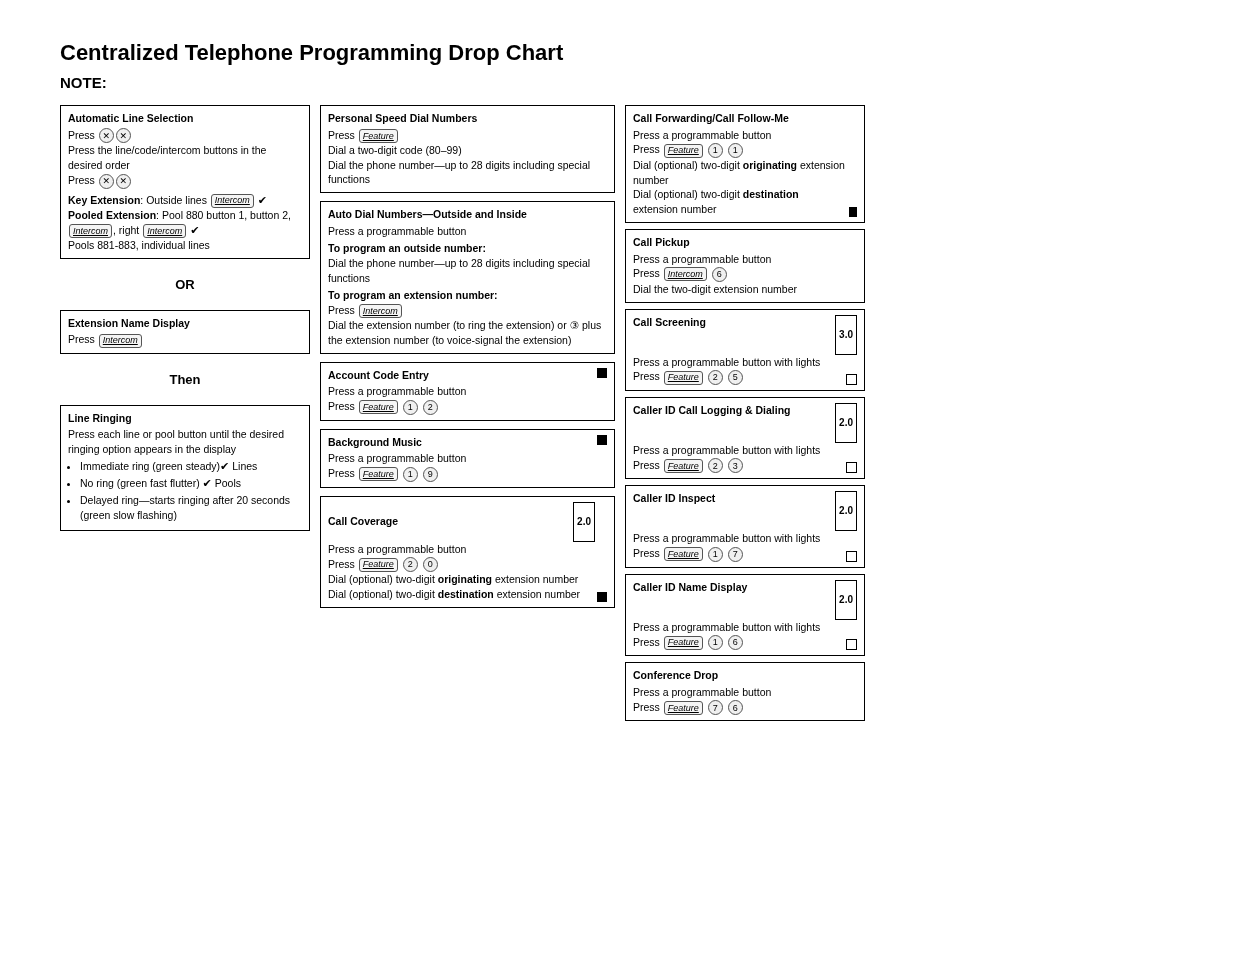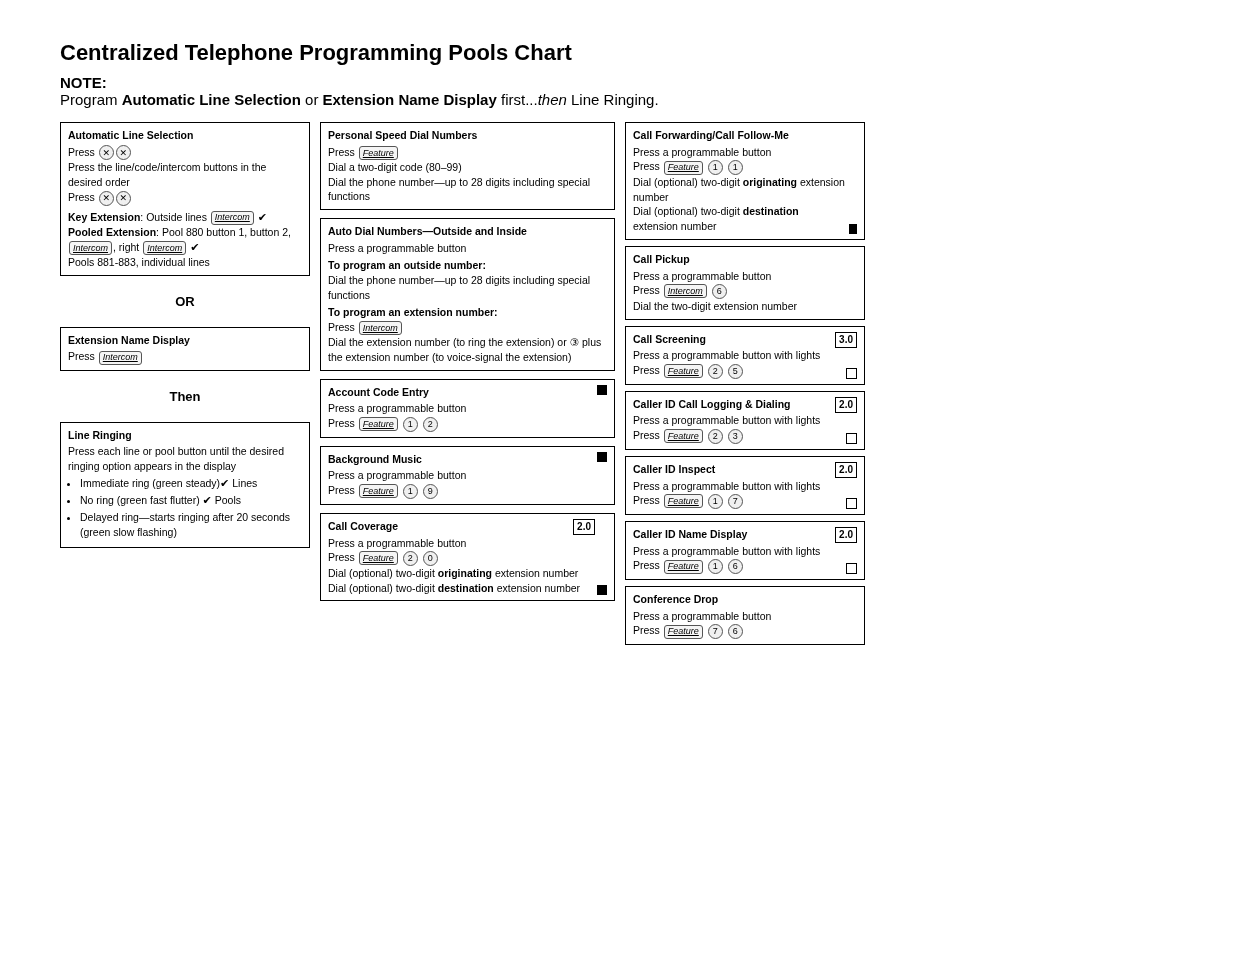--- a/index.html
+++ b/index.html
@@ -100,21 +100,21 @@
       height: 15px;
       vertical-align: middle;
       margin: 0 1px;
     }
     .checkmark {
       font-size: 11px;
     }
     .version-badge {
       display: inline-block;
       border: 1px solid #000;
-      padding: 0 3px;
+      padding: 12px 3px;
       font-size: 10px;
       font-weight: bold;
       vertical-align: top;
       float: right;
       margin-left: 5px;
       text-align: center;
     }
     .checkbox-icon {
       display: inline-block;
       border: 1px solid #000;
@@ -136,26 +136,25 @@
       margin-top: 2px;
     }
     li {
       margin-bottom: 2px;
     }
     .bold { font-weight: bold; }
   </style>
 </head>
 <body>
 
-<h1>Centralized Telephone Programming Pools Chart</h1>
+<h1>Centralized Telephone Programming Drop Chart</h1>
 
 <div class="note-section">
   <span class="note-label">NOTE:</span>
   <br>
-  <span>Program <strong>Automatic Line Selection</strong> or <strong>Extension Name Display</strong> first...<em>then</em> Line Ringing.</span>
 </div>
 
 <div class="flow-container">
 
   <div class="col-left">
 
     <div class="box">
       <div class="box-title">Automatic Line Selection</div>
       <div>Press <span class="key-btn-circle">✕</span><span class="key-btn-circle">✕</span></div>
       <div>Press the line/code/intercom buttons in the desired order</div>

